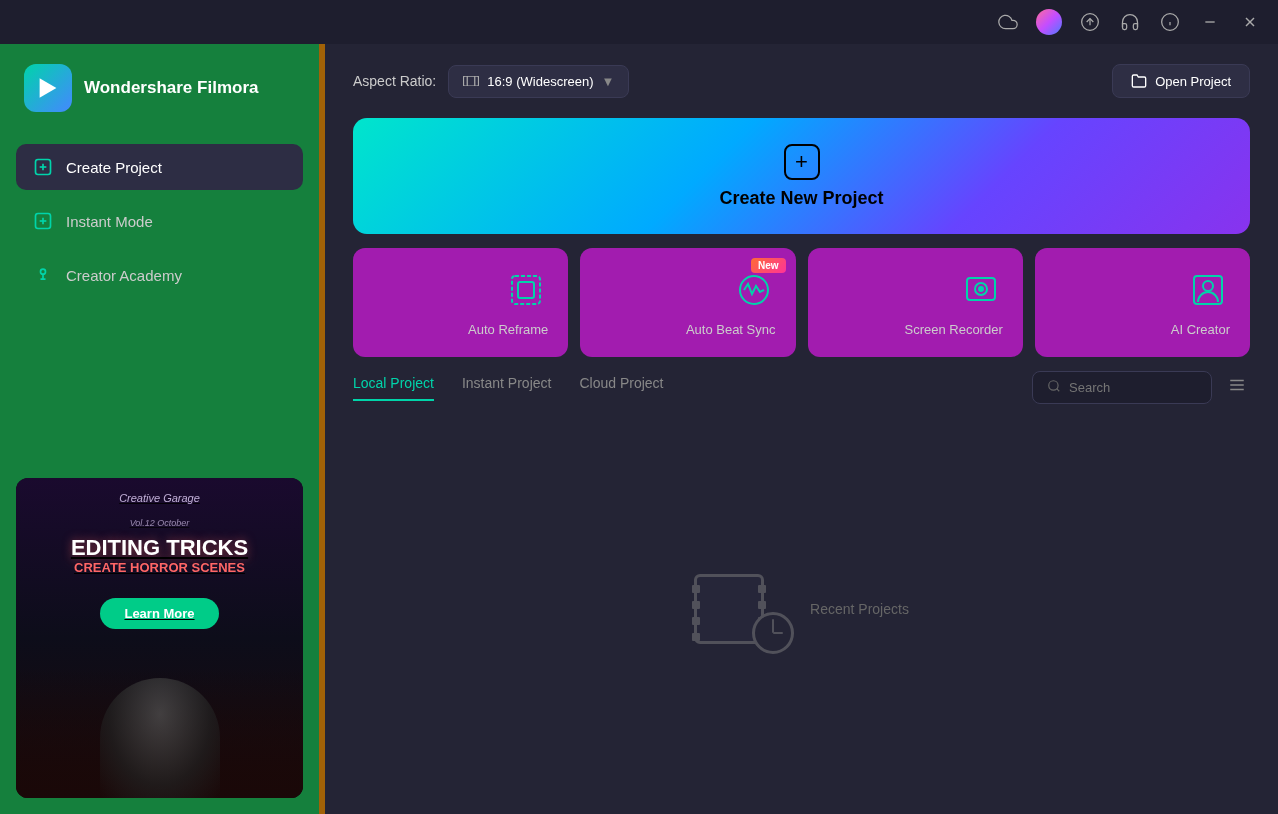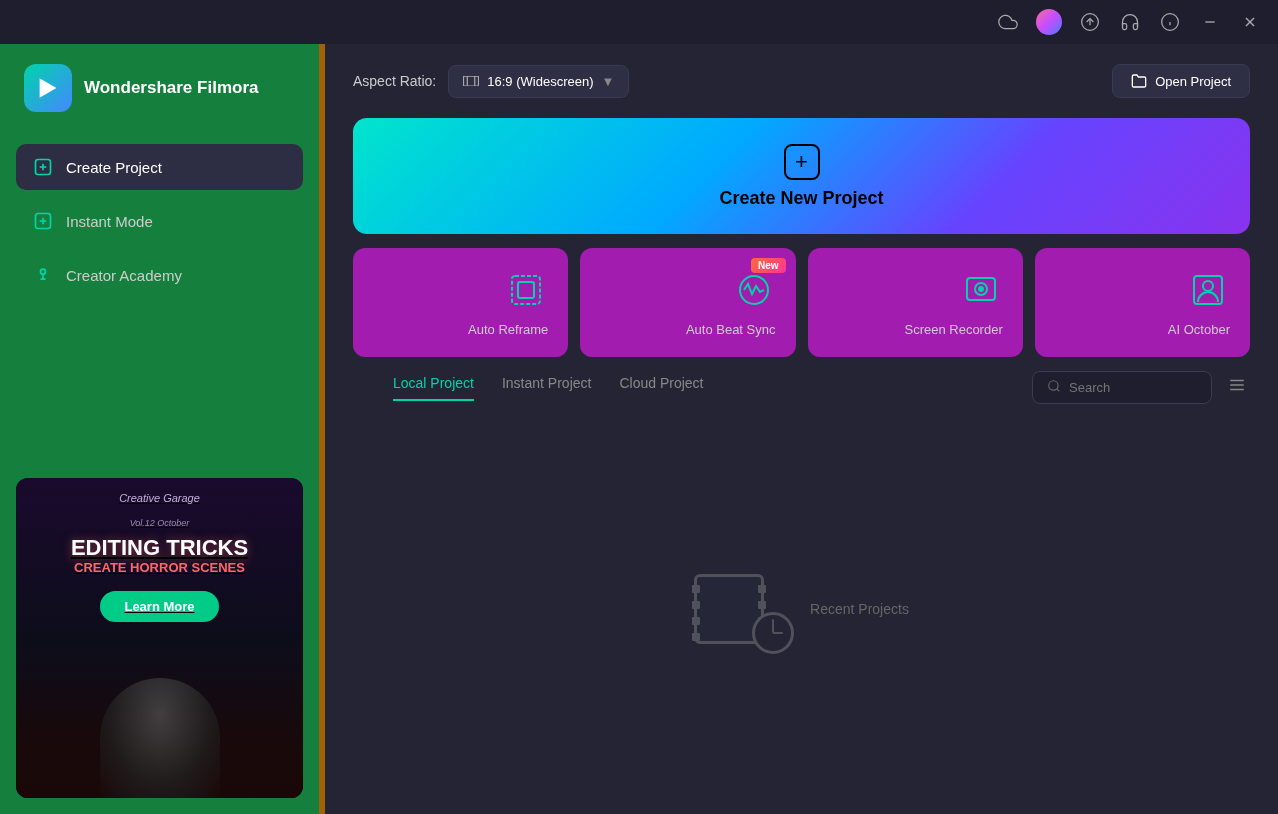--- a/index.html
+++ b/index.html
@@ -161,21 +161,21 @@
     }
     .banner-btn {
       background: #00cc88;
       color: white;
       border: none;
       border-radius: 20px;
       padding: 8px 24px;
       font-size: 13px;
       font-weight: 600;
       cursor: pointer;
-      margin-top: 16px;
+      margin-top: 23px;
     }
     .banner-figure {
       width: 100%;
       height: 130px;
       background: linear-gradient(180deg, transparent 0%, #1a0808 100%);
       position: absolute;
       bottom: 0;
       display: flex;
       align-items: flex-end;
       justify-content: center;
@@ -341,21 +341,20 @@
     .project-tab {
       color: #888;
       font-size: 14px;
       cursor: pointer;
       padding-bottom: 8px;
       border-bottom: 2px solid transparent;
     }
     .project-tab.active {
       color: #00d4aa;
       border-bottom: 2px solid #00d4aa;
-      margin-left: 40px;
     }
     .search-area {
       display: flex;
       align-items: center;
       gap: 12px;
       margin-left: auto;
     }
     .search-box {
       background: #1e1e2e;
       border: 1px solid #3a3a55;
@@ -617,21 +616,21 @@
         <span class="feature-card-label">Screen Recorder</span>
       </div>
       <div class="feature-card">
         <div class="feature-card-icon">
           <svg width="36" height="36" viewBox="0 0 36 36" fill="none" stroke="#00d4aa" stroke-width="2">
             <rect x="4" y="4" width="28" height="28" rx="3"></rect>
             <circle cx="18" cy="14" r="5"></circle>
             <path d="M8 30c0-5.5 4.5-10 10-10s10 4.5 10 10"></path>
           </svg>
         </div>
-        <span class="feature-card-label">AI October</span>
+        <span class="feature-card-label">AI Creator</span>
       </div>
     </div>
 
     <div class="project-section">
       <div class="project-tabs-bar">
         <div class="project-tabs">
           <div class="project-tab active">Local Project</div>
           <div class="project-tab">Instant Project</div>
           <div class="project-tab">Cloud Project</div>
         </div>

